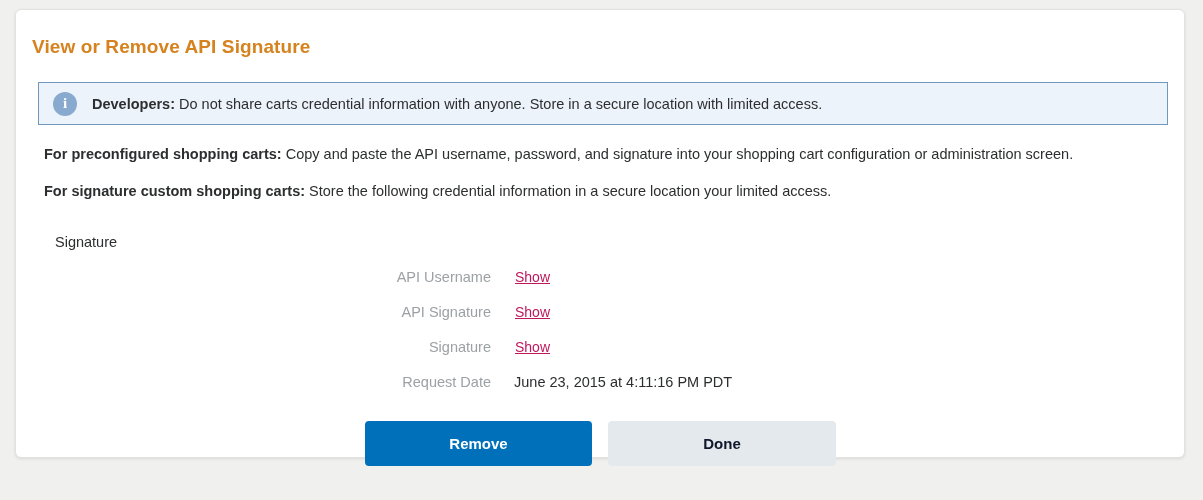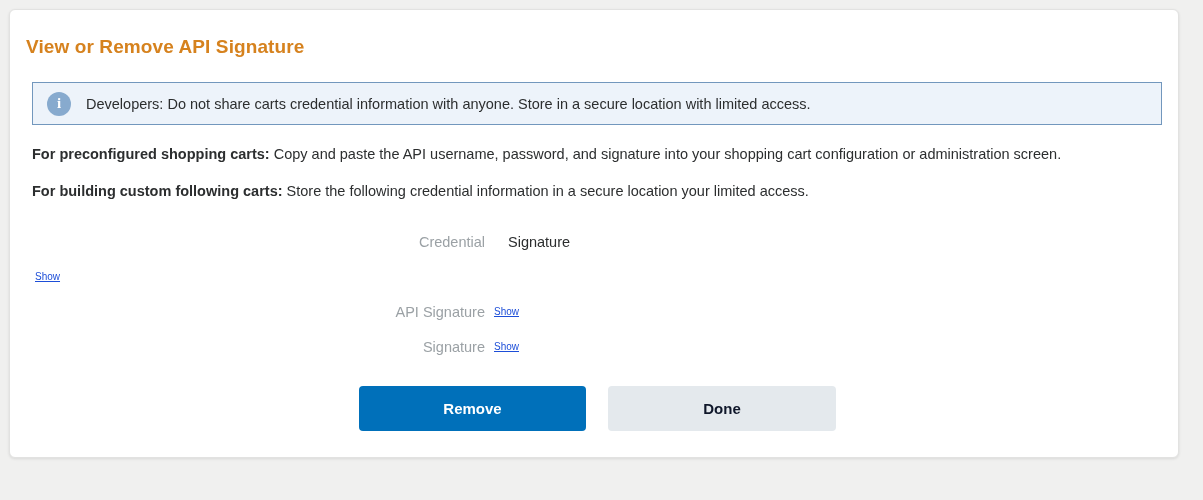--- a/index.html
+++ b/index.html
@@ -5,21 +5,21 @@
   * { box-sizing: border-box; margin: 0; padding: 0; }
   html, body {
     width: 1203px; height: 500px;
     background: #f0f0ef;
     font-family: "Liberation Sans", "DejaVu Sans", sans-serif;
     color: #2c2e2f;
     overflow: hidden;
   }
   .card {
     position: absolute;
-    left: 9px; top: 9px;
+    left: 15px; top: 9px;
     width: 1170px; height: 449px;
     background: #ffffff;
     border: 1px solid #e2e2e1;
     border-radius: 6px;
     box-shadow: 0 1px 3px rgba(0,0,0,0.10);
     padding: 26px 16px 0 16px;
   }
   .page-title {
     font-size: 19px;
     font-weight: bold;
@@ -43,50 +43,50 @@
     background: #87aace;
     color: #ffffff;
     font-weight: bold;
     font-size: 15px;
     display: flex;
     align-items: center;
     justify-content: center;
     font-family: "Liberation Serif", "DejaVu Serif", serif;
   }
   .notice-text { margin-left: 15px; }
-  .notice-text b { font-weight: normal; }
+  .notice-text b { font-weight: bold; }
   .para {
-    margin: 21px 0 0 6px;
+    margin: 21px 0 0 12px;
     font-size: 14.5px;
   }
   .para b { font-weight: bold; }
   .cred-list { margin-top: 25px; list-style: none; }
   .cred-row {
     display: flex;
     align-items: center;
     height: 35px;
     font-size: 14.5px;
   }
   .cred-label {
     width: 459px;
     text-align: right;
     color: #9ba1a5;
   }
   .cred-value { margin-left: 23px; color: #2c2e2f; }
   .show-link {
-    margin-left: 9px;
-    color: #1d4ed8;
+    margin-left: 24px;
+    color: #be185d;
     text-decoration: underline;
     cursor: pointer;
-    font-size: 10px;
+    font-size: 14px;
   }
   .btn-row {
     margin: 22px 0 0 333px;
     display: flex;
-    gap: 22px;
+    gap: 16px;
   }
   .btn {
     height: 45px;
     border: none;
     border-radius: 4px;
     font-family: "Liberation Sans", "DejaVu Sans", sans-serif;
     font-size: 15px;
     font-weight: bold;
     cursor: pointer;
   }
@@ -115,39 +115,43 @@
       <span>Do not share carts credential information with anyone. Store in a secure location with limited access.</span>
     </span>
   </div>
 
   <p class="para">
     <b>For preconfigured shopping carts:</b>
     <span>Copy and paste the API username, password, and signature into your shopping cart configuration or administration screen.</span>
   </p>
 
   <p class="para">
-    <b>For building custom following carts:</b>
+    <b>For signature custom shopping carts:</b>
     <span>Store the following credential information in a secure location your limited access.</span>
   </p>
 
   <ul class="cred-list">
     <li class="cred-row">
-      <span class="cred-label">Credential</span>
       <span class="cred-value">Signature</span>
     </li>
     <li class="cred-row">
+      <span class="cred-label">API Username</span>
       <a href="#" class="show-link">Show</a>
     </li>
     <li class="cred-row">
       <span class="cred-label">API Signature</span>
       <a href="#" class="show-link">Show</a>
     </li>
     <li class="cred-row">
       <span class="cred-label">Signature</span>
       <a href="#" class="show-link">Show</a>
+    </li>
+    <li class="cred-row">
+      <span class="cred-label">Request Date</span>
+      <span class="cred-value">June 23, 2015 at 4:11:16 PM PDT</span>
     </li>
   </ul>
 
   <div class="btn-row">
     <button class="btn btn-primary">Remove</button>
     <button class="btn btn-secondary">Done</button>
   </div>
 
 </div>
 

